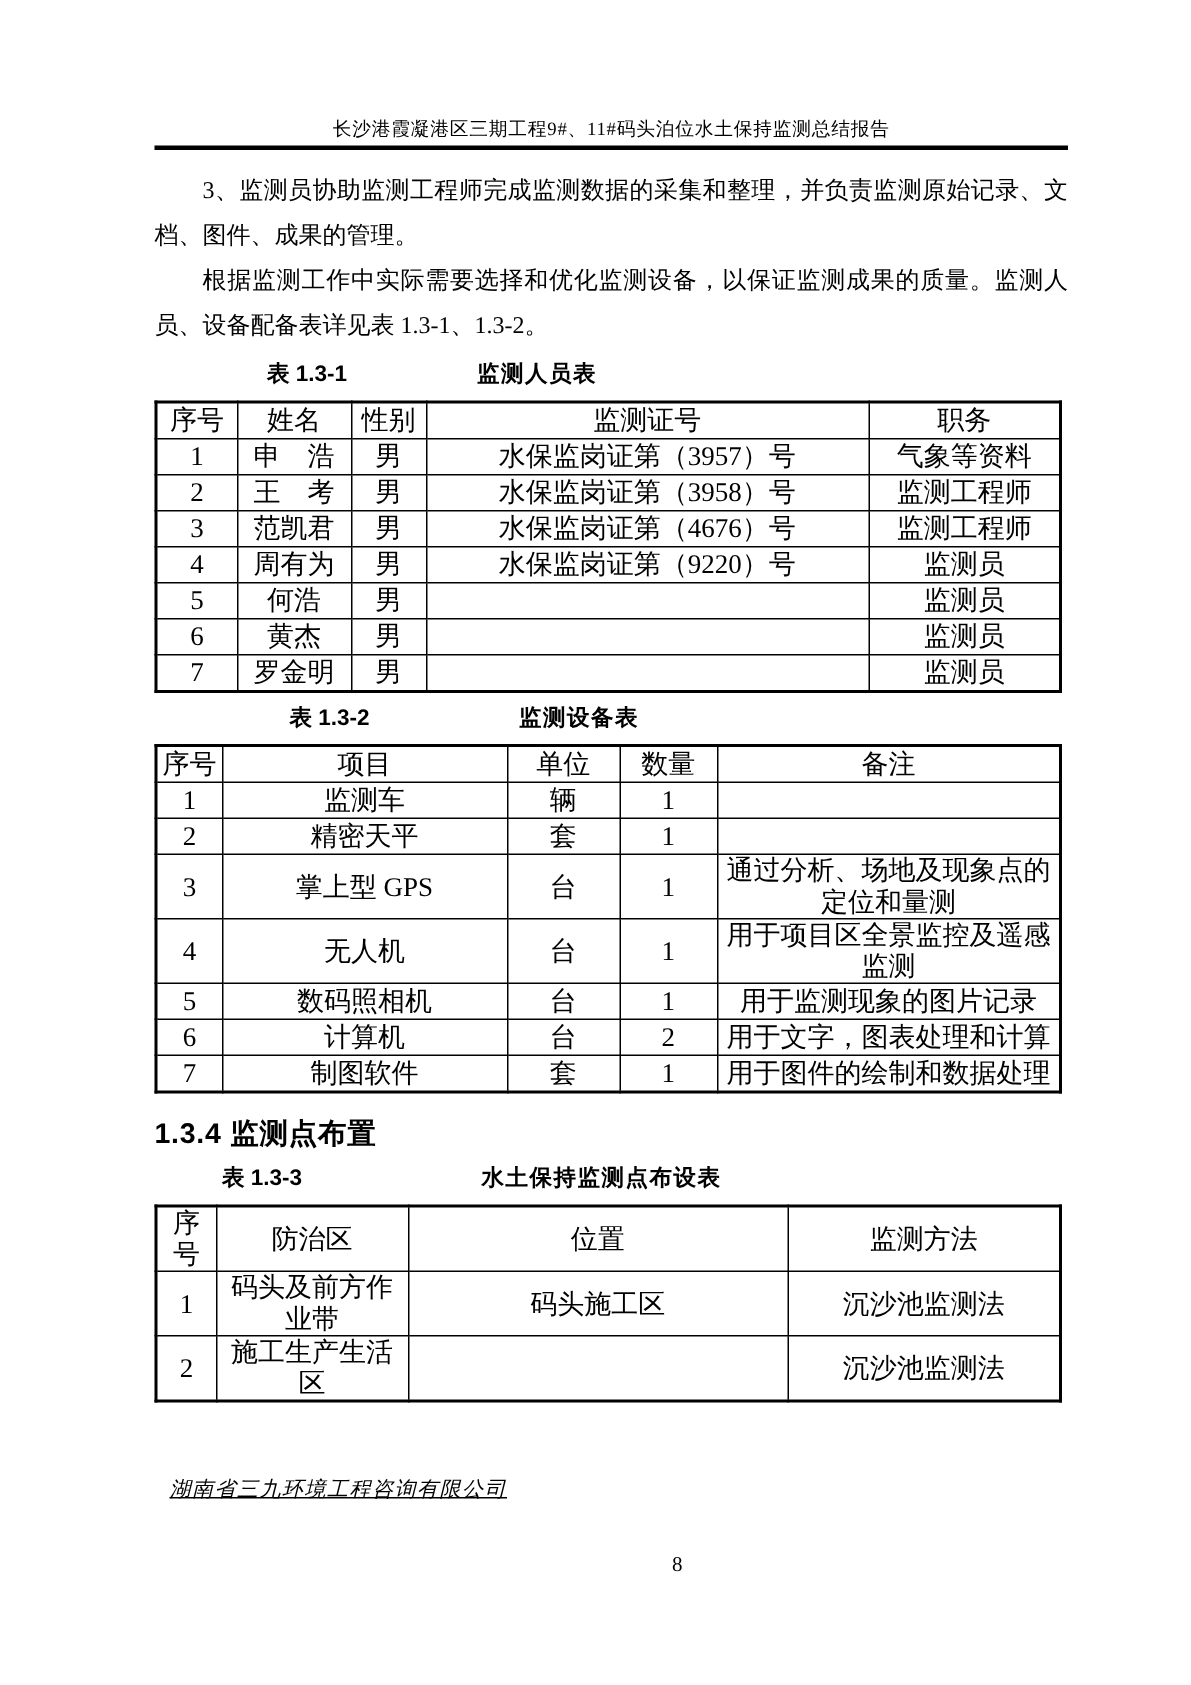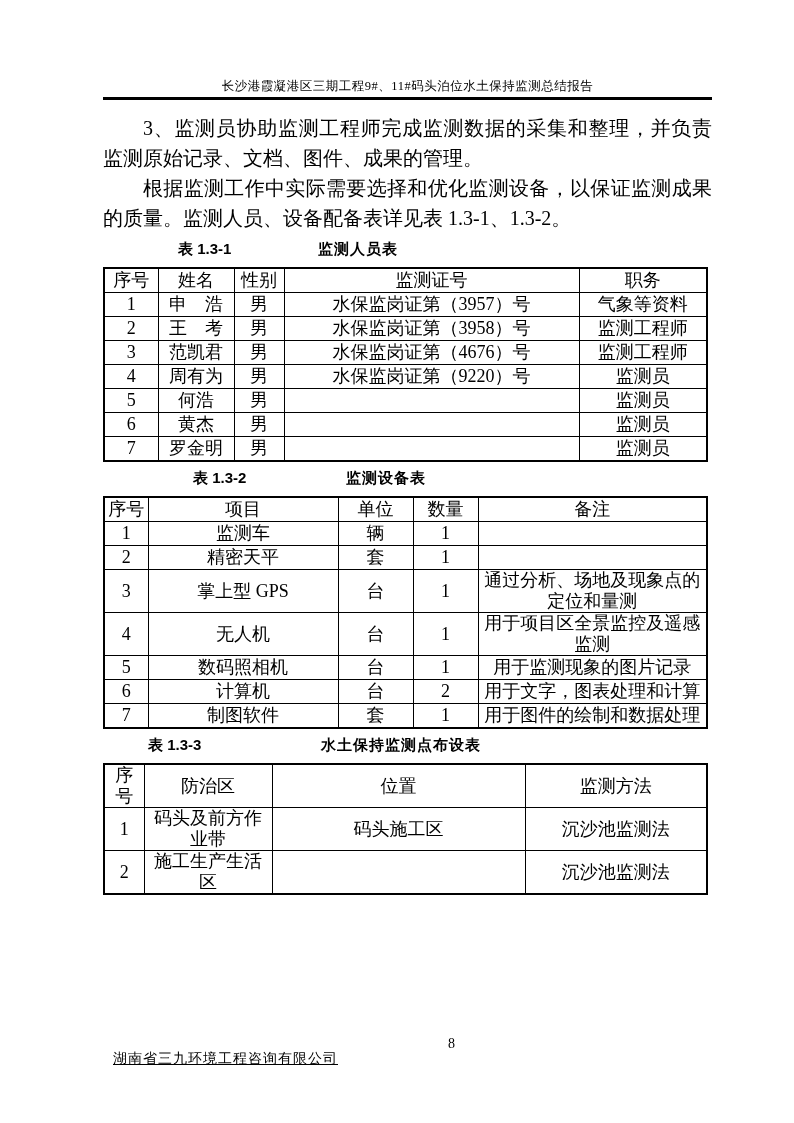--- a/index.html
+++ b/index.html
@@ -3,40 +3,40 @@
 <meta charset="utf-8">
 <style>
   html,body{margin:0;padding:0;}
   body{
     width:794px;height:1123px;background:#ffffff;color:#000000;
     font-family:"Liberation Serif", serif;position:relative;overflow:hidden;
   }
   .content{position:absolute;left:103px;top:78px;width:609px;}
   .doc-header{text-align:center;font-size:12.5px;font-weight:normal;letter-spacing:.5px;}
   .header-rule{border-top:3px solid #000;margin-top:2px;}
-  .para{font-size:20px;line-height:30px;text-align:justify;text-indent:2em;margin:0;}
+  .para{font-size:16px;line-height:30px;text-align:justify;text-indent:2em;margin:0;}
   .para.first{margin-top:13px;}
   .tbl-caption{position:relative;height:21px;margin-top:7px;font-weight:bold;font-size:15px;
     font-family:"Liberation Sans", sans-serif;}
   .tbl-caption .cap-no{position:absolute;top:0;}
   .tbl-caption .cap-title{position:absolute;top:0;letter-spacing:1px;}
   .cap1 .cap-no{left:75px;}  .cap1 .cap-title{left:215px;}
   .cap2 .cap-no{left:90px;}  .cap2 .cap-title{left:243px;}
   .cap3 .cap-no{left:45px;}  .cap3 .cap-title{left:218px;}
   table{border-collapse:collapse;table-layout:fixed;width:605px;margin-top:6px;
     font-size:18px;}
   table,th,td{border:1px solid #000;}
   table{border-width:2px;}
   th,td{font-weight:normal;text-align:center;vertical-align:middle;
     height:23px;line-height:21px;padding:0 2px;overflow:hidden;}
   .t3 th,.t3 td{height:22px;}
   .sec-heading{font-family:"Liberation Sans", sans-serif;font-weight:bold;font-size:19px;
     margin-top:14px;letter-spacing:.5px;}
-  .footer-company{position:absolute;left:113px;top:1050px;font-size:14px;
-    text-decoration:underline;letter-spacing:1px;}
+  .footer-company{position:absolute;left:113px;top:984px;font-size:14px;
+    text-decoration:underline;letter-spacing:1px;font-style:italic;}
   .footer-page{position:absolute;left:448px;top:1036px;font-size:14px;}
 </style>
 </head>
 <body>
 
 <div class="content">
 
   <div class="doc-header">长沙港霞凝港区三期工程9#、11#码头泊位水土保持监测总结报告</div>
   <div class="header-rule"></div>
 
@@ -182,20 +182,21 @@
     <tr>
       <td>7</td>
       <td>制图软件</td>
       <td>套</td>
       <td>1</td>
       <td>用于图件的绘制和数据处理</td>
     </tr>
   </tbody>
     </table>
 
+  <div class="sec-heading">1.3.4 监测点布置</div>
 
 
   <div class="tbl-caption cap3">
     <span class="cap-no">表 1.3-3</span>
     <span class="cap-title">水土保持监测点布设表</span>
   </div>
 
   <table class="t3">
     <colgroup>
         <col style="width:40px">

